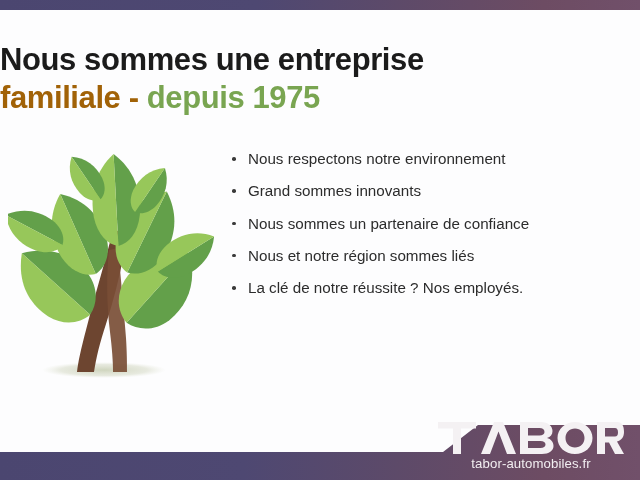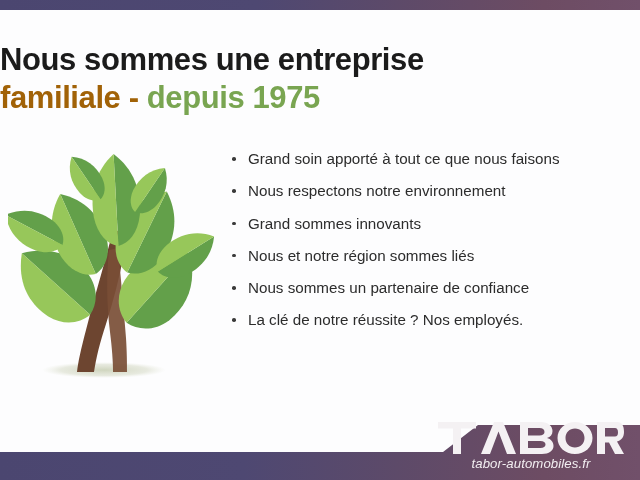--- a/index.html
+++ b/index.html
@@ -116,21 +116,20 @@
     top: 0;
     width: 640px;
     height: 80px;
   }
   .brand {
     position: absolute;
     right: 16px;
     bottom: 8px;
     text-align: center;
     width: 186px;
-    font-style: italic;
   }
   .brand-wordmark {
     display: block;
     height: 34px;
   }
   .brand-wordmark svg {
     display: block;
     width: 186px;
     height: 34px;
   }
@@ -228,37 +227,33 @@
         <g transform="translate(142,42) rotate(34) scale(0.58,0.58)">
             <use href="#leafShape"></use>
           </g>
       </g>
     </svg>
   </div>
 
   <ul class="bullet-list">
     <li class="bullet-item">
       <span class="bullet-dot"></span>
-      <span>Grand soin apporté à tout ce que nous faisons</span>
-    </li>
-    <li class="bullet-item">
-      <span class="bullet-dot"></span>
       <span>Nous respectons notre environnement</span>
     </li>
     <li class="bullet-item">
       <span class="bullet-dot"></span>
       <span>Grand sommes innovants</span>
     </li>
     <li class="bullet-item">
       <span class="bullet-dot"></span>
+      <span>Nous sommes un partenaire de confiance</span>
+    </li>
+    <li class="bullet-item">
+      <span class="bullet-dot"></span>
       <span>Nous et notre région sommes liés</span>
-    </li>
-    <li class="bullet-item">
-      <span class="bullet-dot"></span>
-      <span>Nous sommes un partenaire de confiance</span>
     </li>
     <li class="bullet-item">
       <span class="bullet-dot"></span>
       <span>La clé de notre réussite ? Nos employés.</span>
     </li>
   </ul>
 
   <div class="footer">
     <svg class="footer-shape" viewBox="0 0 640 80" preserveAspectRatio="none" xmlns="http://www.w3.org/2000/svg" aria-hidden="true">
       <defs>

